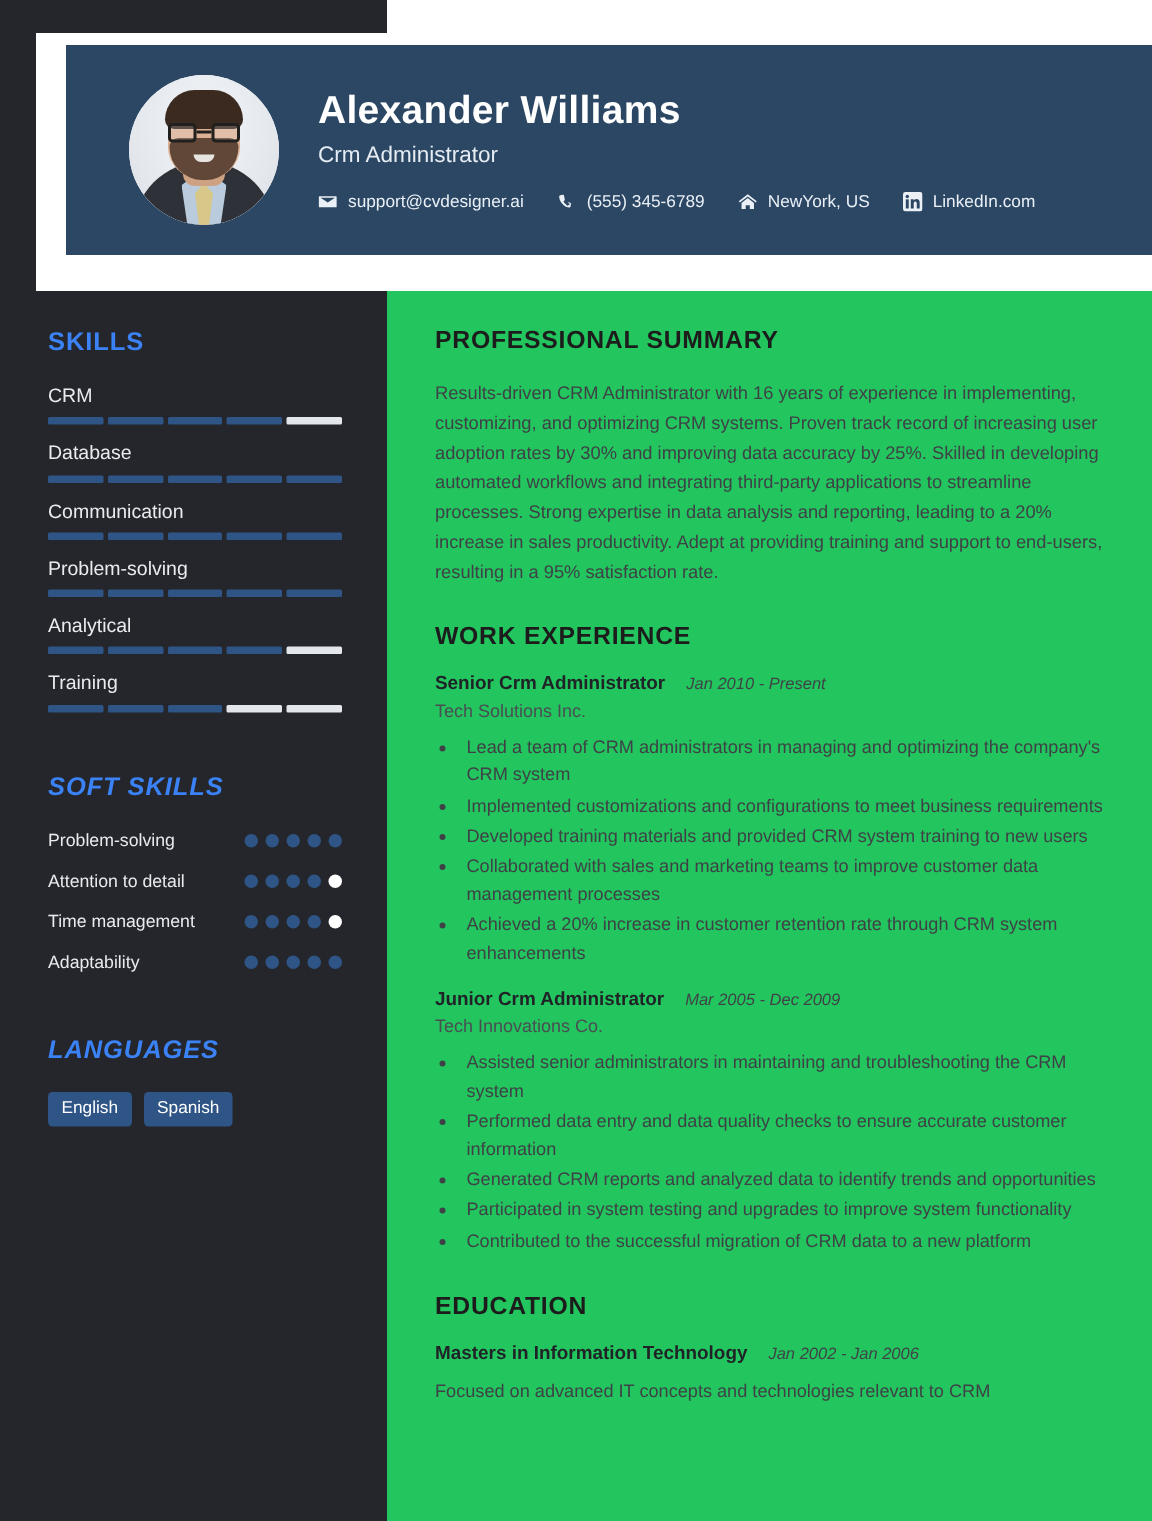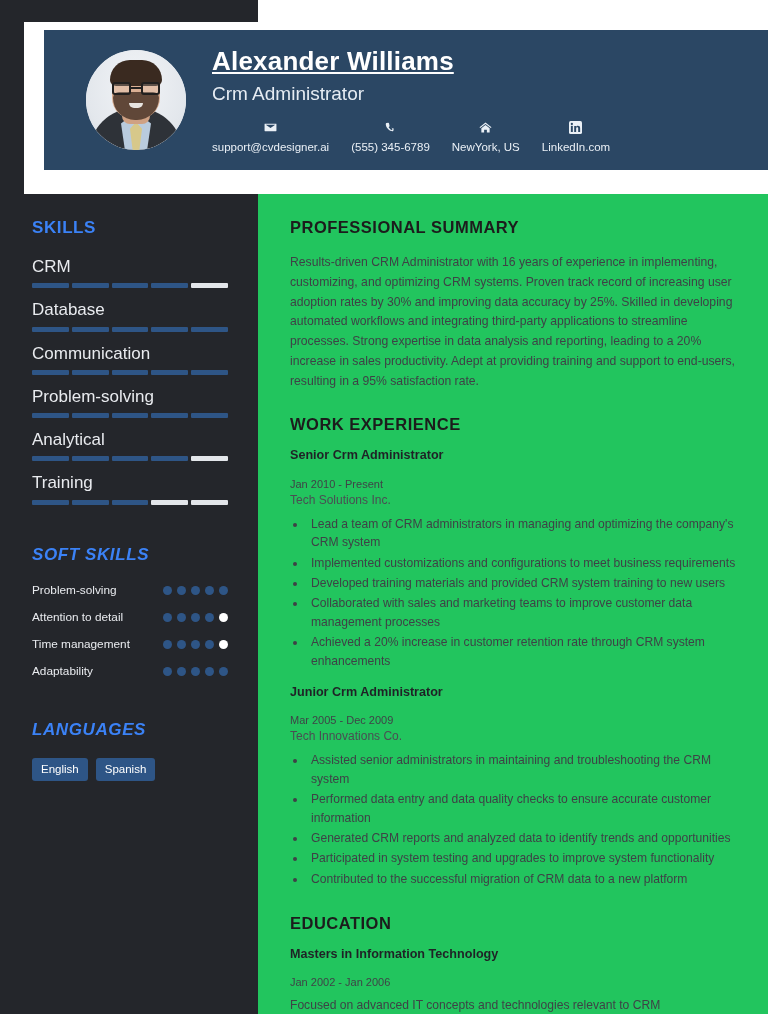--- a/index.html
+++ b/index.html
@@ -112,42 +112,40 @@
 
   
   .header-text { margin-left: 26px; }
 
   .hdr-name {
     color: #ffffff;
     font-size: 26px;
     font-weight: bold;
     letter-spacing: .2px;
     line-height: 1.1;
-    text-decoration: underline;
   }
   .hdr-role {
     color: #e6ecf3;
-    font-size: 19px;
+    font-size: 15px;
     margin-top: 8px;
     line-height: 1.2;
   }
   .hdr-contacts {
     display: flex;
     align-items: center;
     gap: 22px;
     margin-top: 15px;
   }
   .contact {
     display: flex;
     align-items: center;
     gap: 7px;
     color: #eaf0f6;
     font-size: 11.5px;
     white-space: nowrap;
-    flex-direction: column;
   }
   .contact svg { display: block; flex: 0 0 auto; }
 
   
   .sidebar {
     position: absolute;
     left: 0; top: 194px;
     width: 258px;
     z-index: 4;
     padding: 24px 30px 0 32px;
@@ -157,21 +155,21 @@
     font-size: 17px;
     font-weight: bold;
     letter-spacing: .6px;
     color: #3b82f6;
     margin-bottom: 18px;
   }
   .side-h.spaced { margin-top: 40px; font-style: italic; }
 
   .skill-row { margin-bottom: 11px; }
   .skill-name {
-    font-size: 17px;
+    font-size: 13px;
     color: #e9ebef;
     margin-bottom: 6px;
     line-height: 1.25;
   }
   .bar {
     display: flex;
     gap: 3px;
     height: 5px;
   }
   .seg { flex: 1; height: 5px; border-radius: 1px; }
@@ -232,30 +230,30 @@
     line-height: 1.62;
     color: #3e4246;
     margin-bottom: 24px;
   }
   .entry { margin-bottom: 14px; }
   .entry-top {
     display: flex;
     align-items: baseline;
     justify-content: flex-start;
     gap: 14px;
-    flex-direction: column;
   }
   .entry-title {
     font-size: 12.6px;
     font-weight: bold;
     color: #1f2226;
     line-height: 1.3;
   }
   .entry-date {
     font-size: 11px;
+    font-style: italic;
     color: #3f4347;
     white-space: nowrap;
     flex: 0 0 auto;
   }
   .entry-org {
     font-size: 12px;
     color: #4a4e53;
     margin-top: 2px;
     line-height: 1.35;
   }

